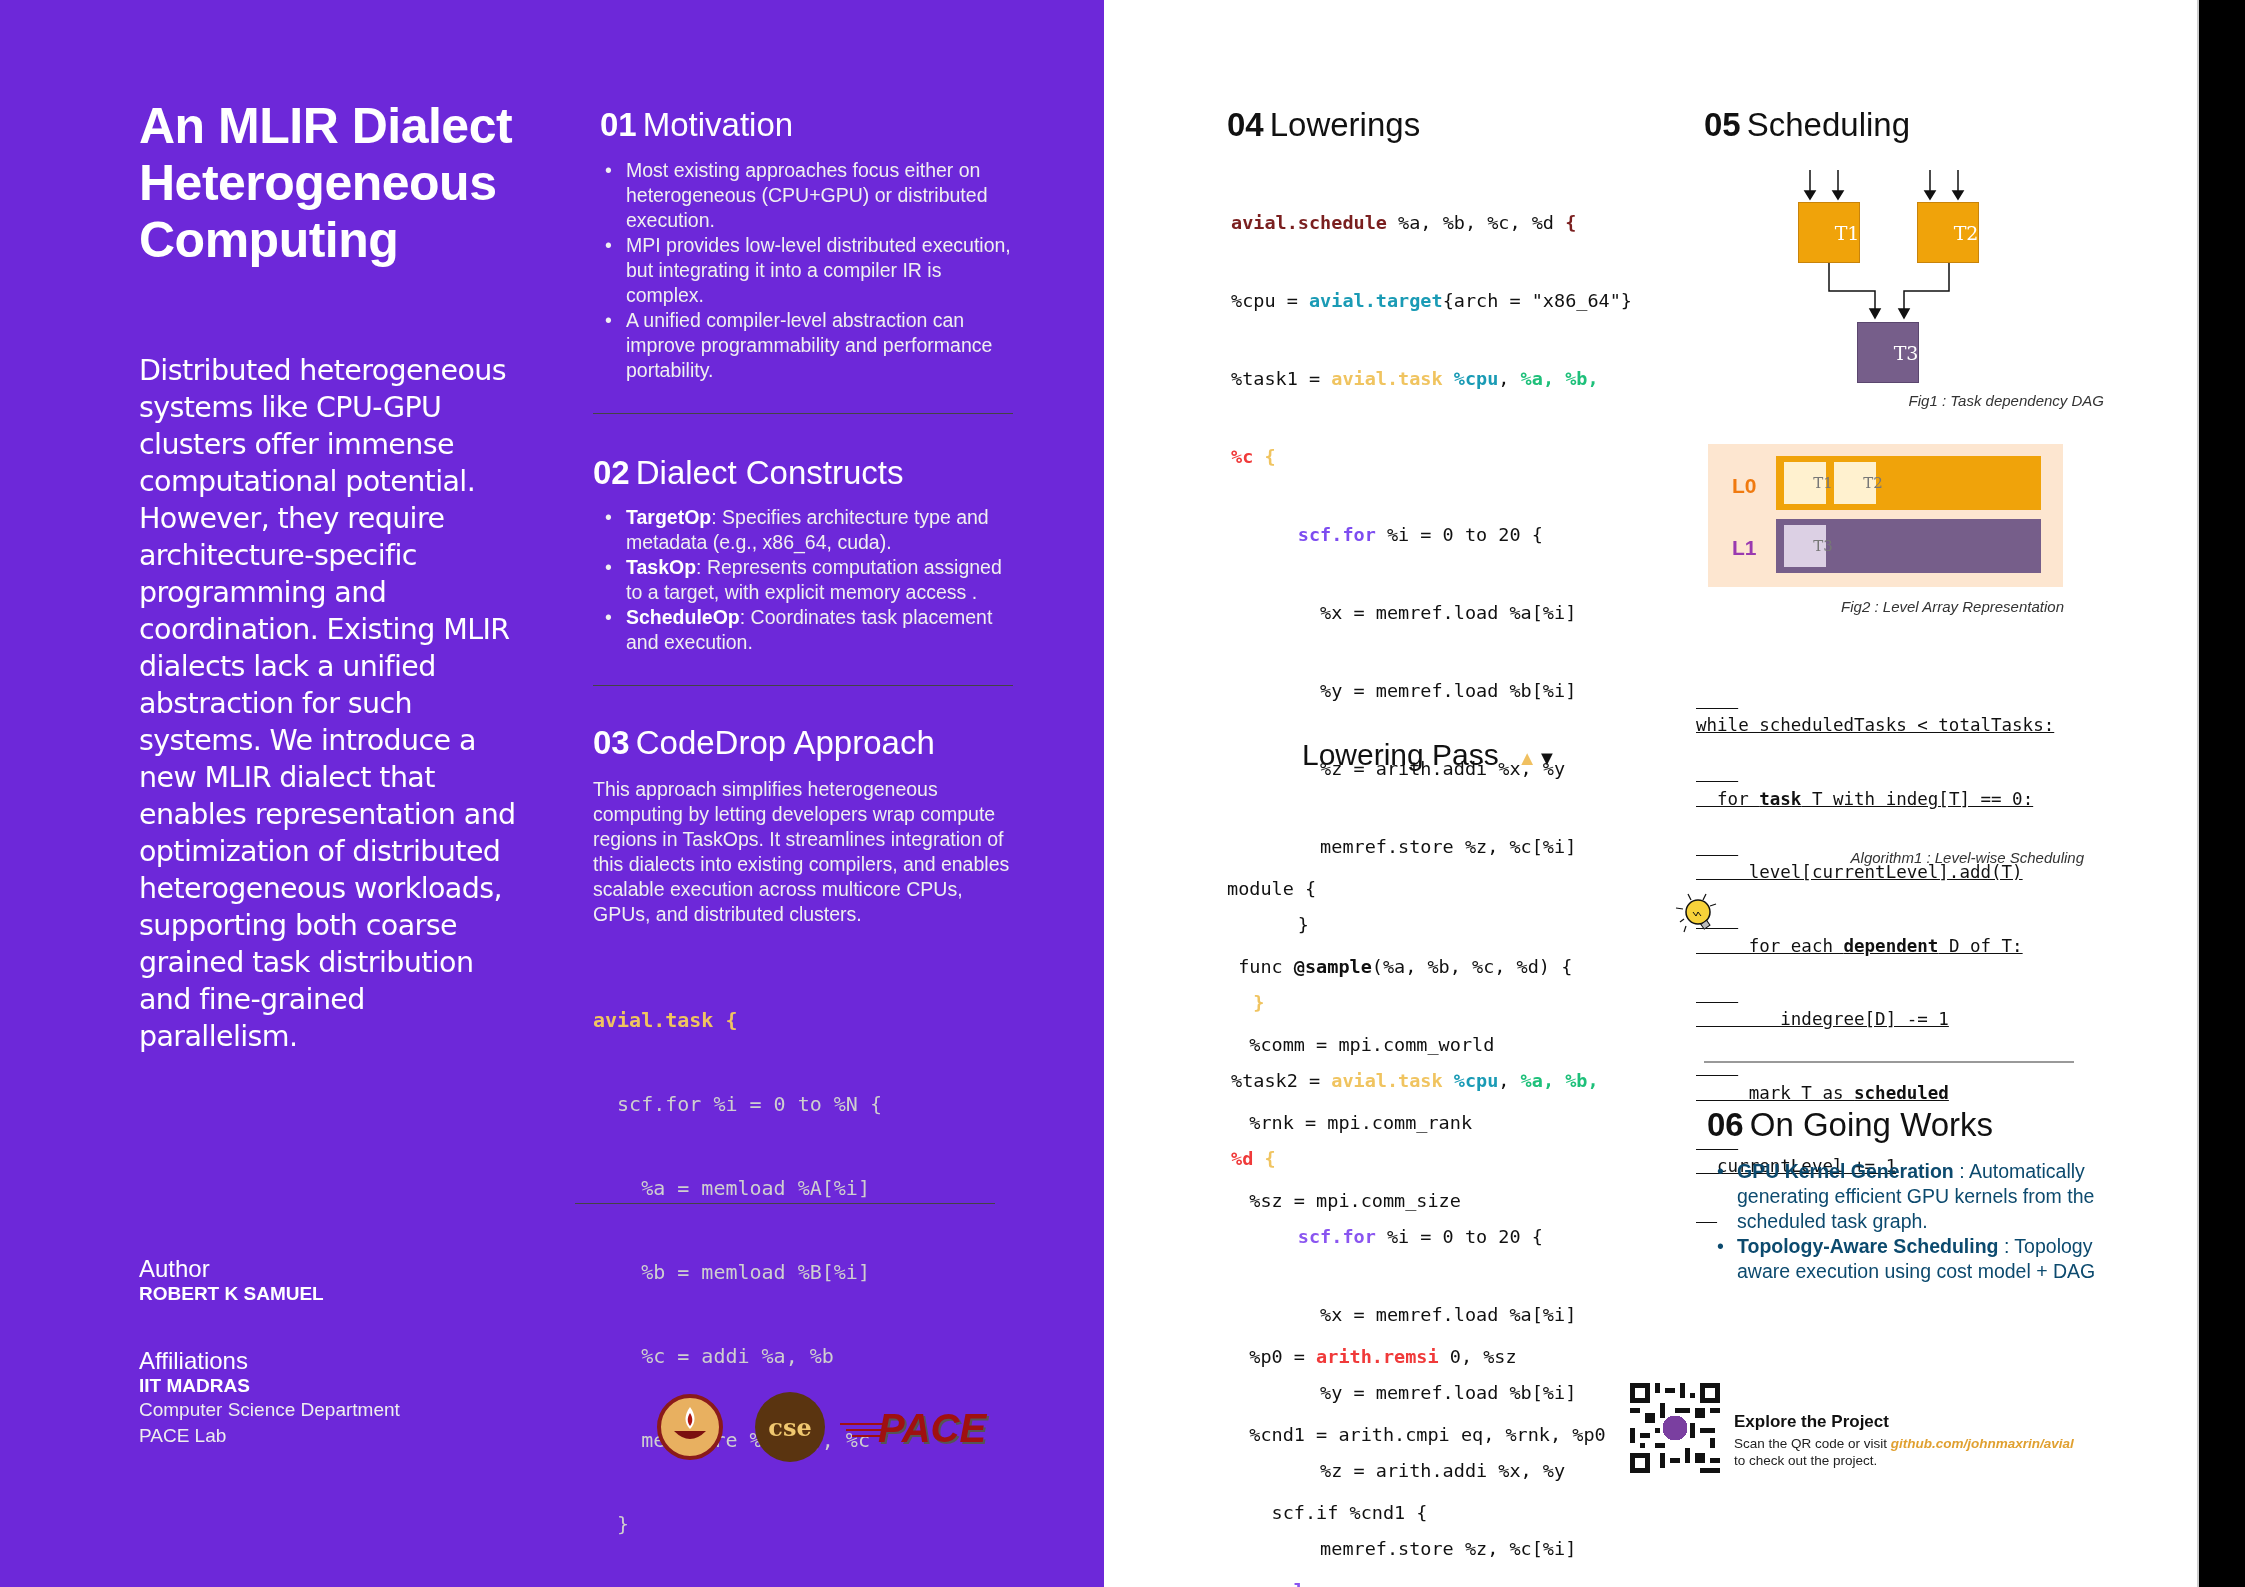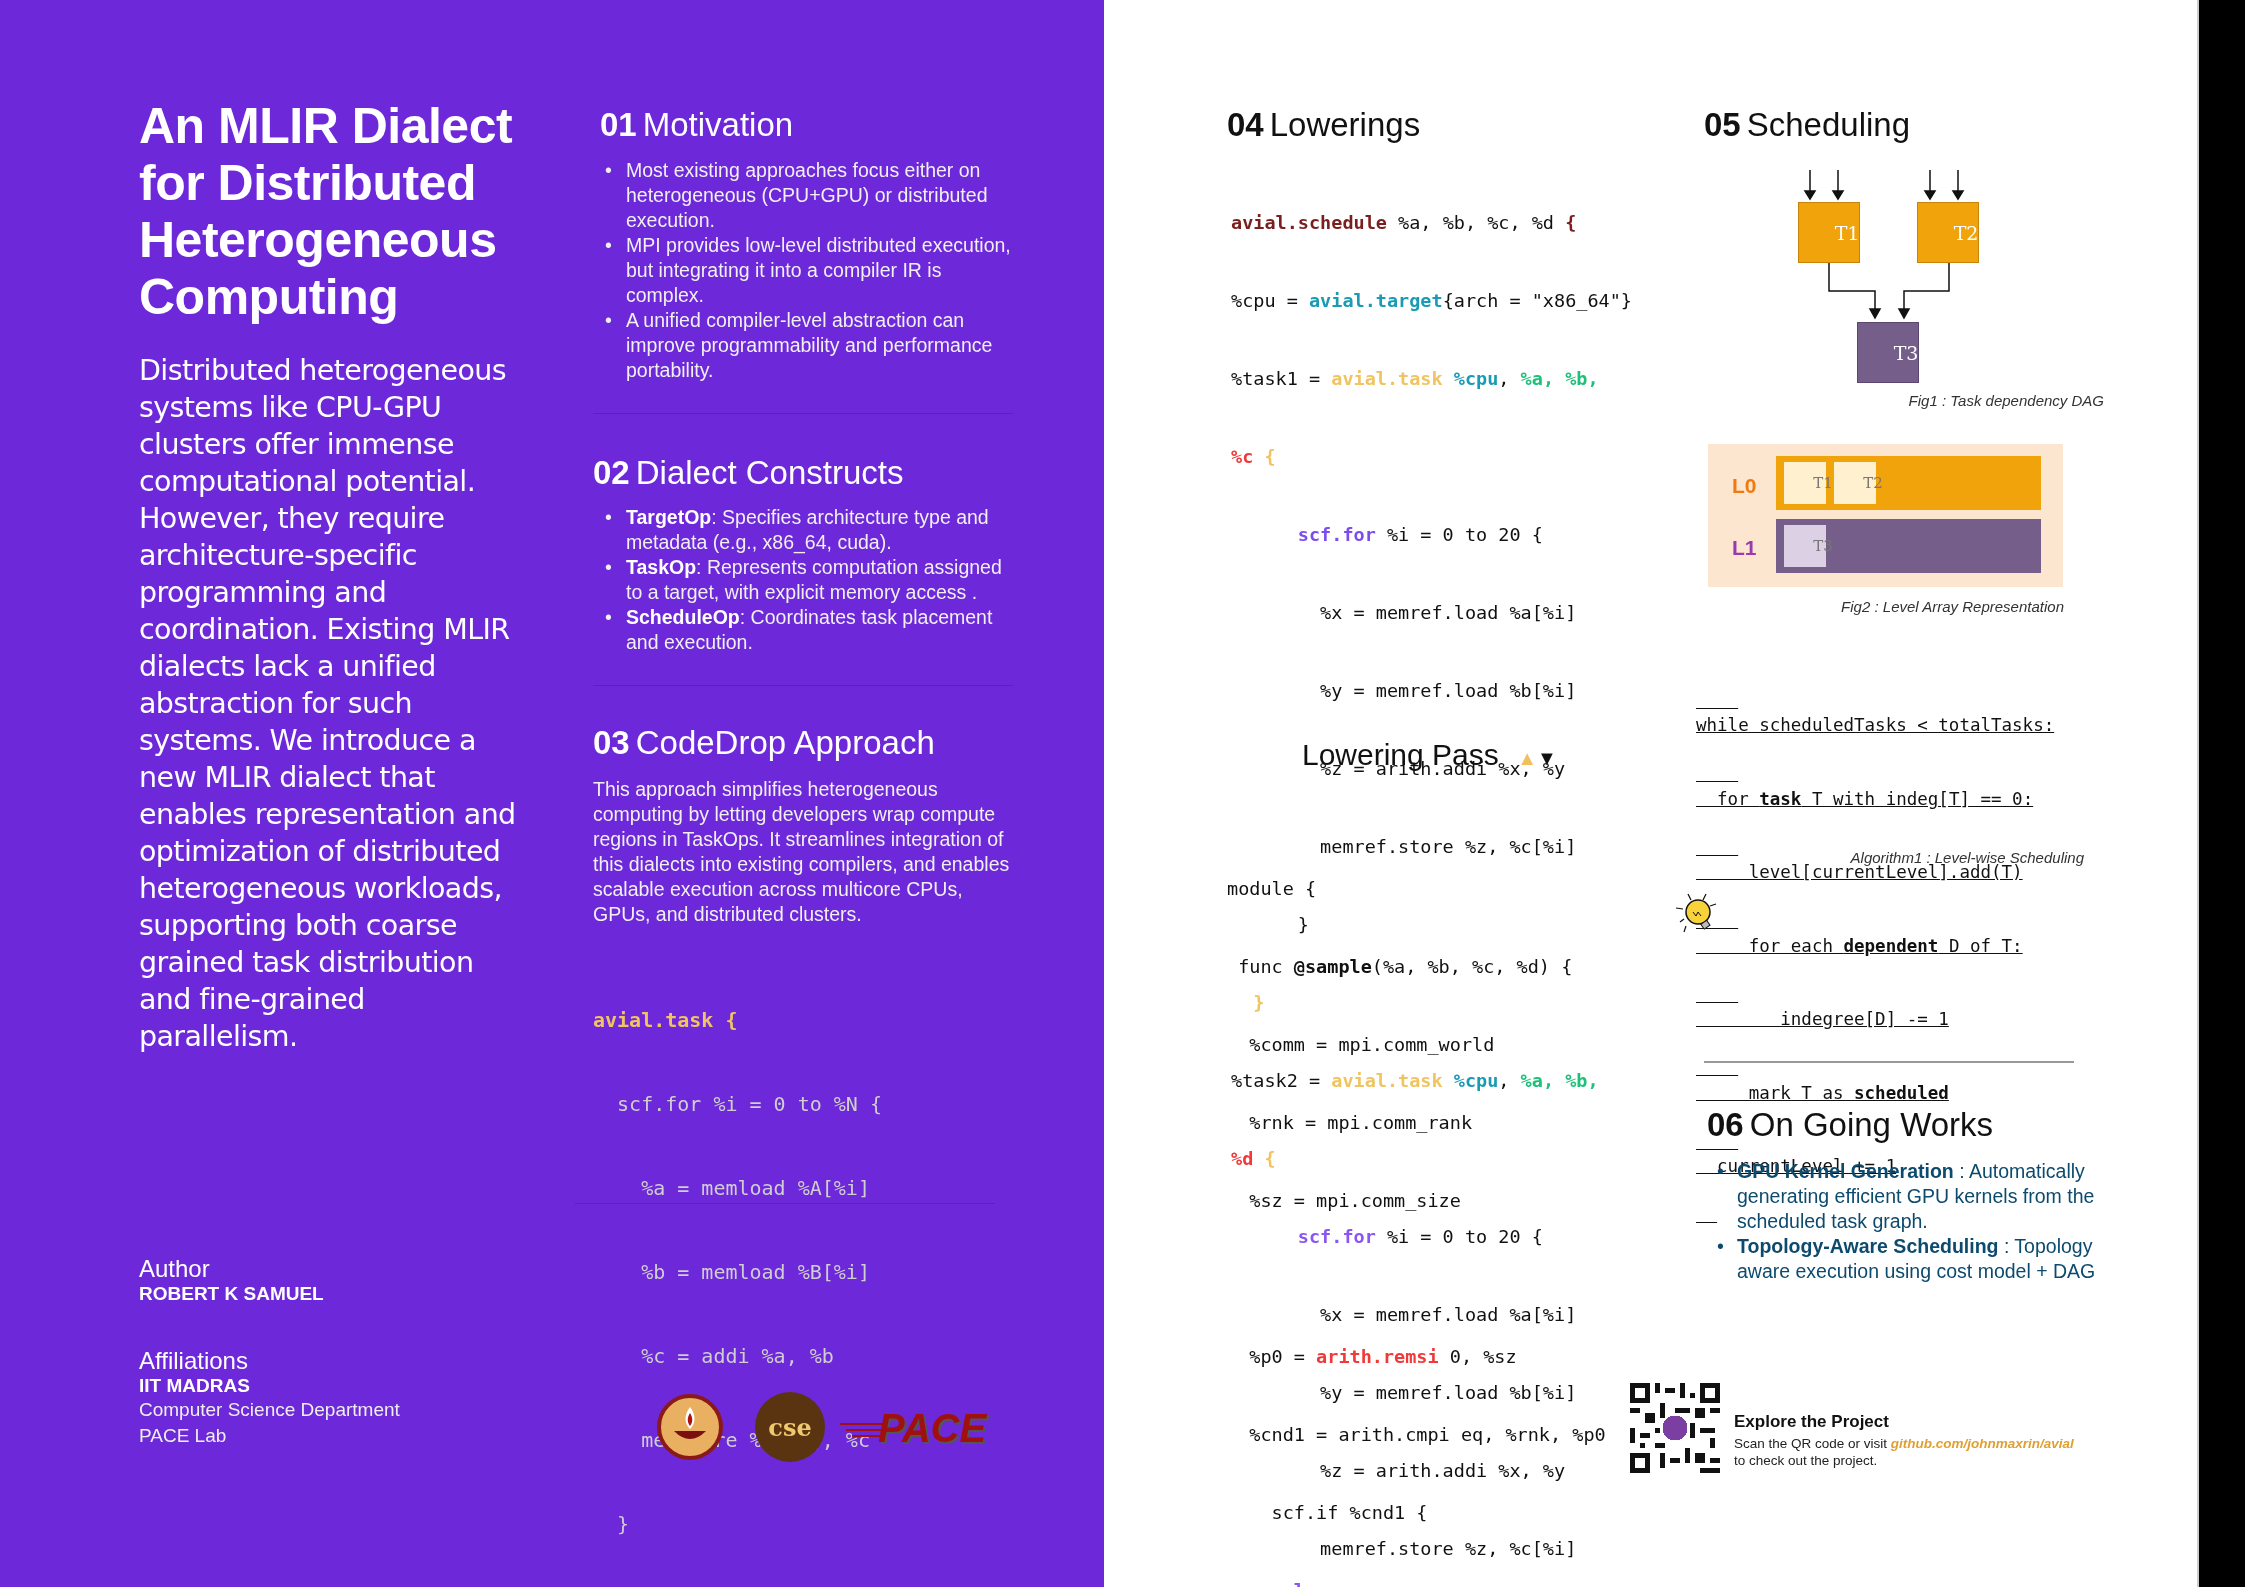--- a/index.html
+++ b/index.html
@@ -60,21 +60,20 @@
 
   .logo-circle { position: absolute; border-radius: 50%; display: flex; align-items: center; justify-content: center; }
 </style>
 </head>
 <body>
 
 <div class="dark-panel">
 
   <div class="abs main-title">
     <div>An MLIR Dialect</div>
-    <div>for Distributed</div>
     <div>Heterogeneous</div>
     <div>Computing</div>
   </div>
 
   <p class="abs abstract">Distributed heterogeneous systems like CPU-GPU clusters offer immense computational potential. However, they require architecture-specific programming and coordination. Existing MLIR dialects lack a unified abstraction for such systems. We introduce a new MLIR dialect that enables representation and optimization of distributed heterogeneous workloads, supporting both coarse grained task distribution and fine-grained parallelism.</p>
 
   <div class="abs" style="left:139px; top:1255px;">
     <div class="author-label">Author</div>
     <div class="author-name">ROBERT K SAMUEL</div>
   </div>

